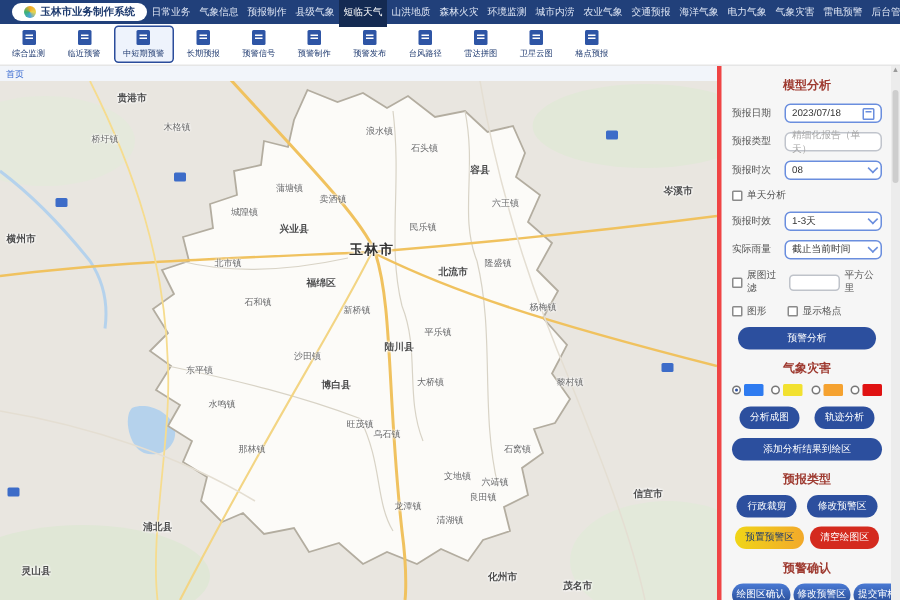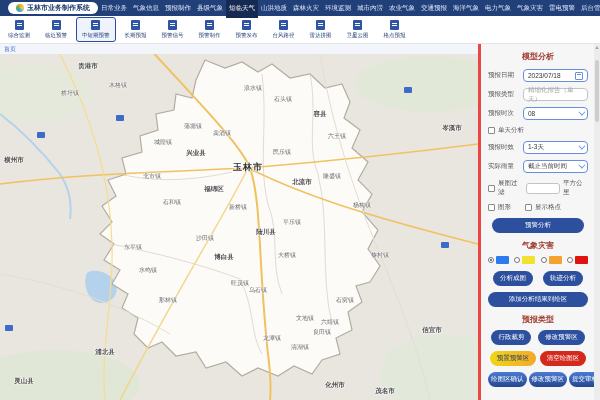--- a/index.html
+++ b/index.html
@@ -352,20 +352,21 @@
     <div class="sec-title">预报类型</div>
     <div class="btn-row" id="adjust-buttons">
         <button class="btn btn-navy">行政裁剪</button>
         <button class="btn btn-navy">修改预警区</button>
       </div>
     <div class="btn-row">
       <button class="btn btn-yellow">预置预警区</button>
       <button class="btn btn-red">清空绘图区</button>
     </div>
 
+    <div class="sec-title">预警确认</div>
     <div class="btn-row3" id="confirm-buttons">
         <button class="btn btn-grad">绘图区确认</button>
         <button class="btn btn-grad">修改预警区</button>
         <button class="btn btn-grad">提交审核</button>
       </div>
 
     <div class="scrollbar">
       <div class="scroll-up">▲</div>
       <div class="scroll-thumb"></div>
     </div>

